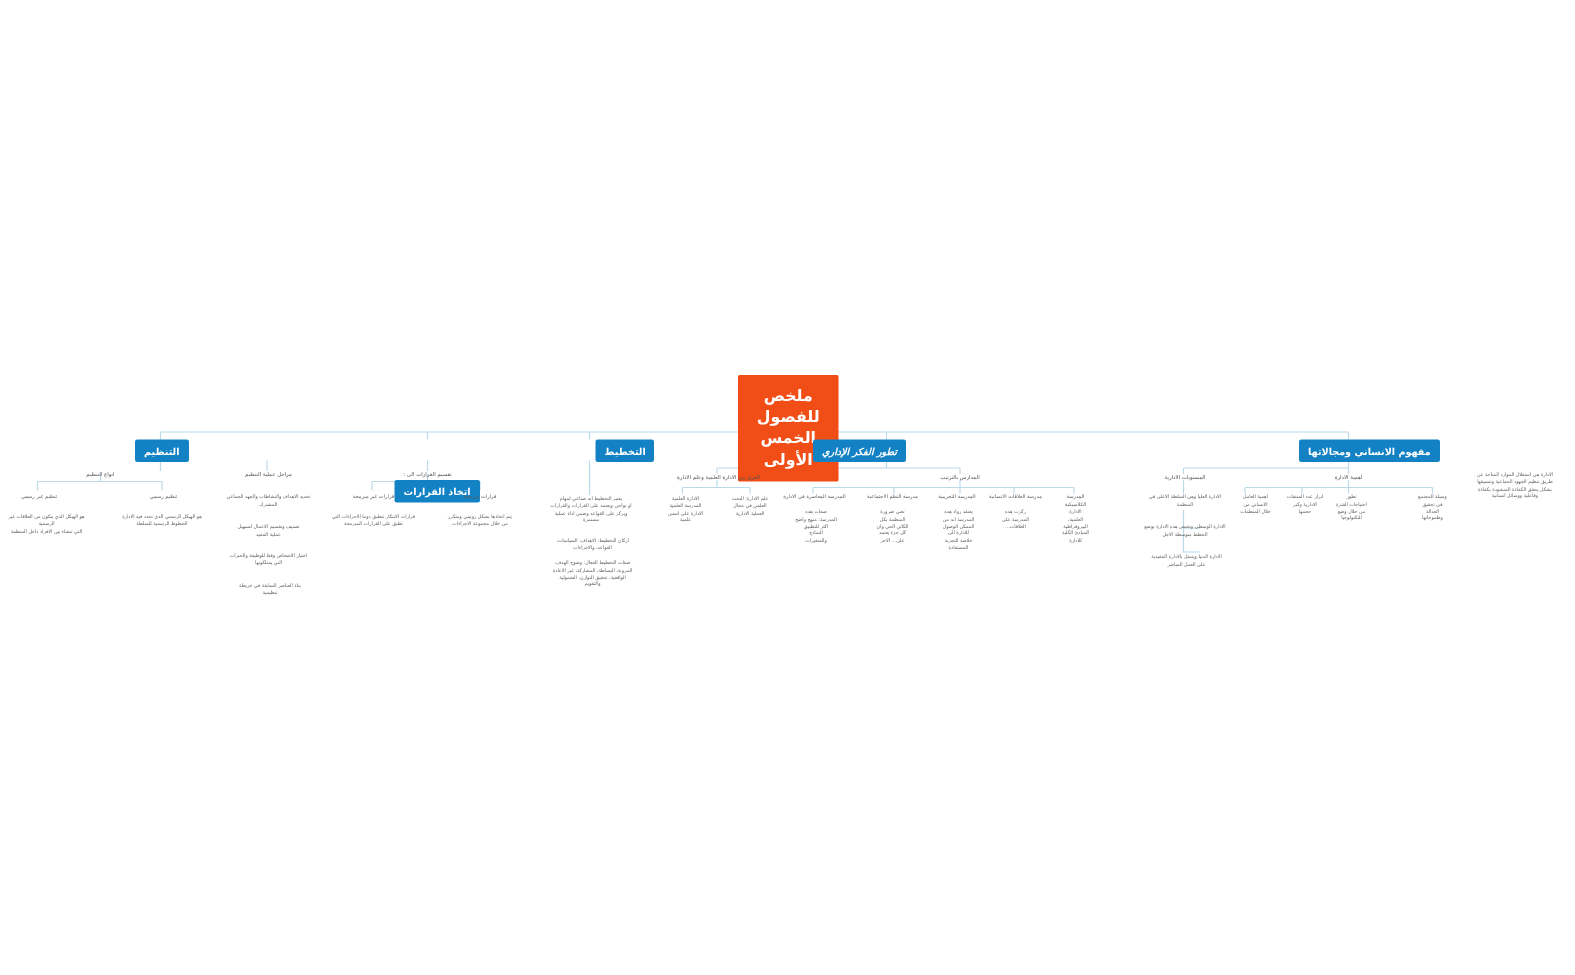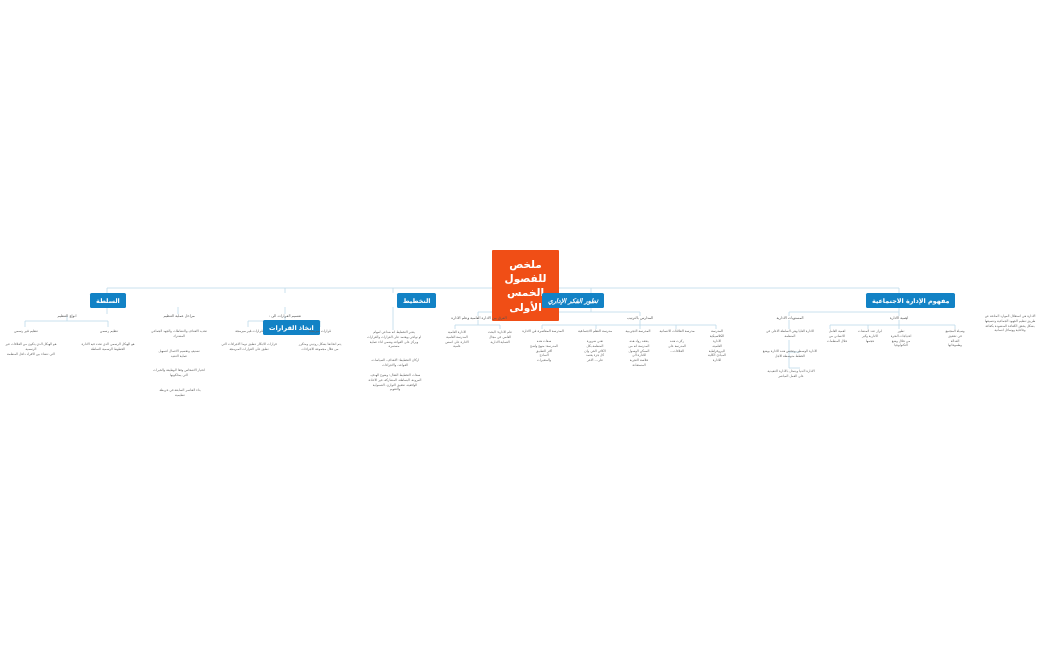--- a/index.html
+++ b/index.html
@@ -109,29 +109,29 @@
       <path d="M830,325 L830,329"></path>
       <path d="M868,325 L868,329"></path>
       <path d="M899,325 L899,329"></path>
       <path d="M955,325 L955,329"></path>
     </g>
   </svg>
 
   <div class="node root" style="left:492px;top:250px;width:67px;">ملخص للفصول
 الخمس الأولى</div>
 
-  <div class="node cat" style="left:90px;top:293px;">السلطة</div>
+  <div class="node cat" style="left:90px;top:293px;">التنظيم</div>
 
   <div class="node cat" style="left:263px;top:293px;margin-top:27px;">اتخاذ القرارات</div>
 
   <div class="node cat" style="left:397px;top:293px;">التخطيط</div>
 
   <div class="node cat" style="left:542px;top:293px;font-style:italic;">تطور الفكر الإداري</div>
 
-  <div class="node cat" style="left:866px;top:293px;">مفهوم الإدارة الاجتماعية</div>
+  <div class="node cat" style="left:866px;top:293px;">مفهوم الانساني ومجالاتها</div>
 
   <div class="node lbl l1" style="left:42px;top:314px;width:50px;">انواع التنظيم</div>
 
   <div class="node lbl l2" style="left:88px;top:329px;width:42px;">تنظيم رسمي</div>
   <div class="node lbl l3" style="left:62px;top:342px;width:92px;">هو الهيكل الرسمي الذي تحدد فيه الادارة
 الخطوط الرسمية للسلطة</div>
 
   <div class="node lbl l2" style="left:4px;top:329px;width:44px;">تنظيم غير رسمي</div>
   <div class="node lbl l3" style="left:0px;top:342px;width:62px;">هو الهيكل الذي يتكون من العلاقات غير الرسمية
 التي تنشاء بين الافراد داخل المنظمة</div>

